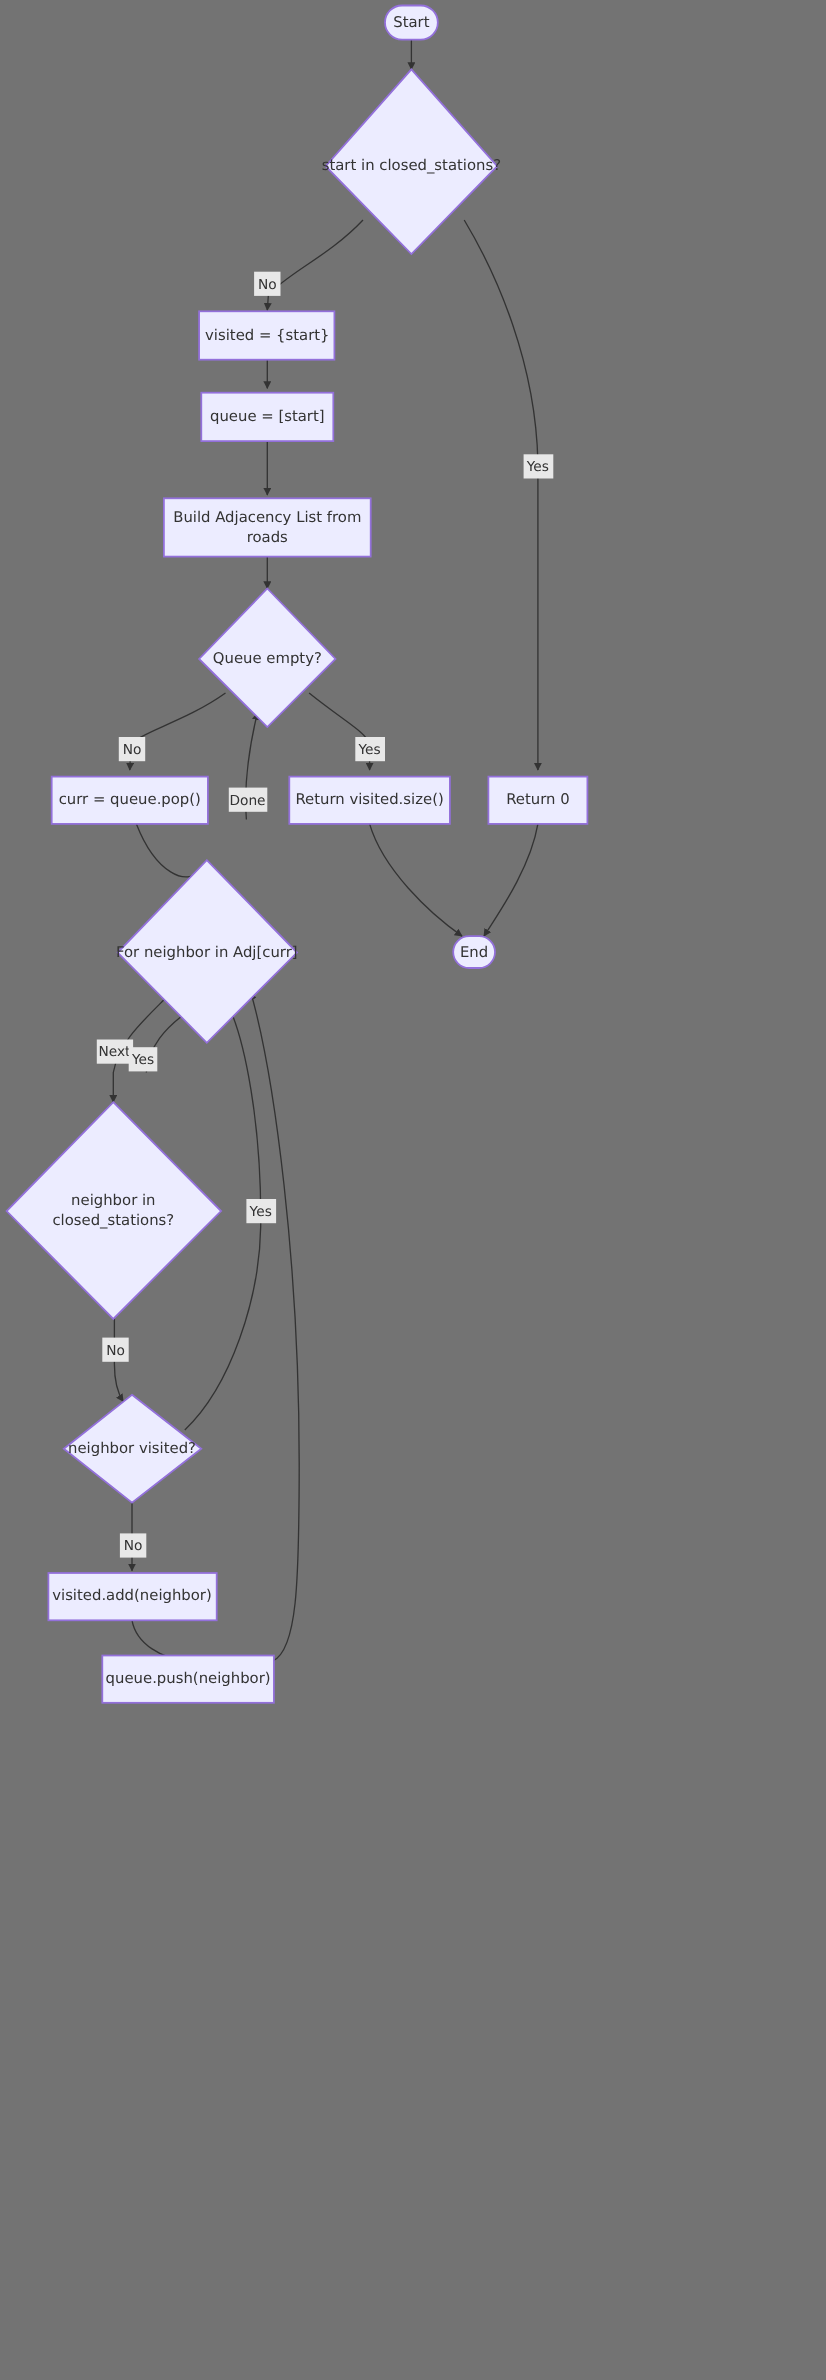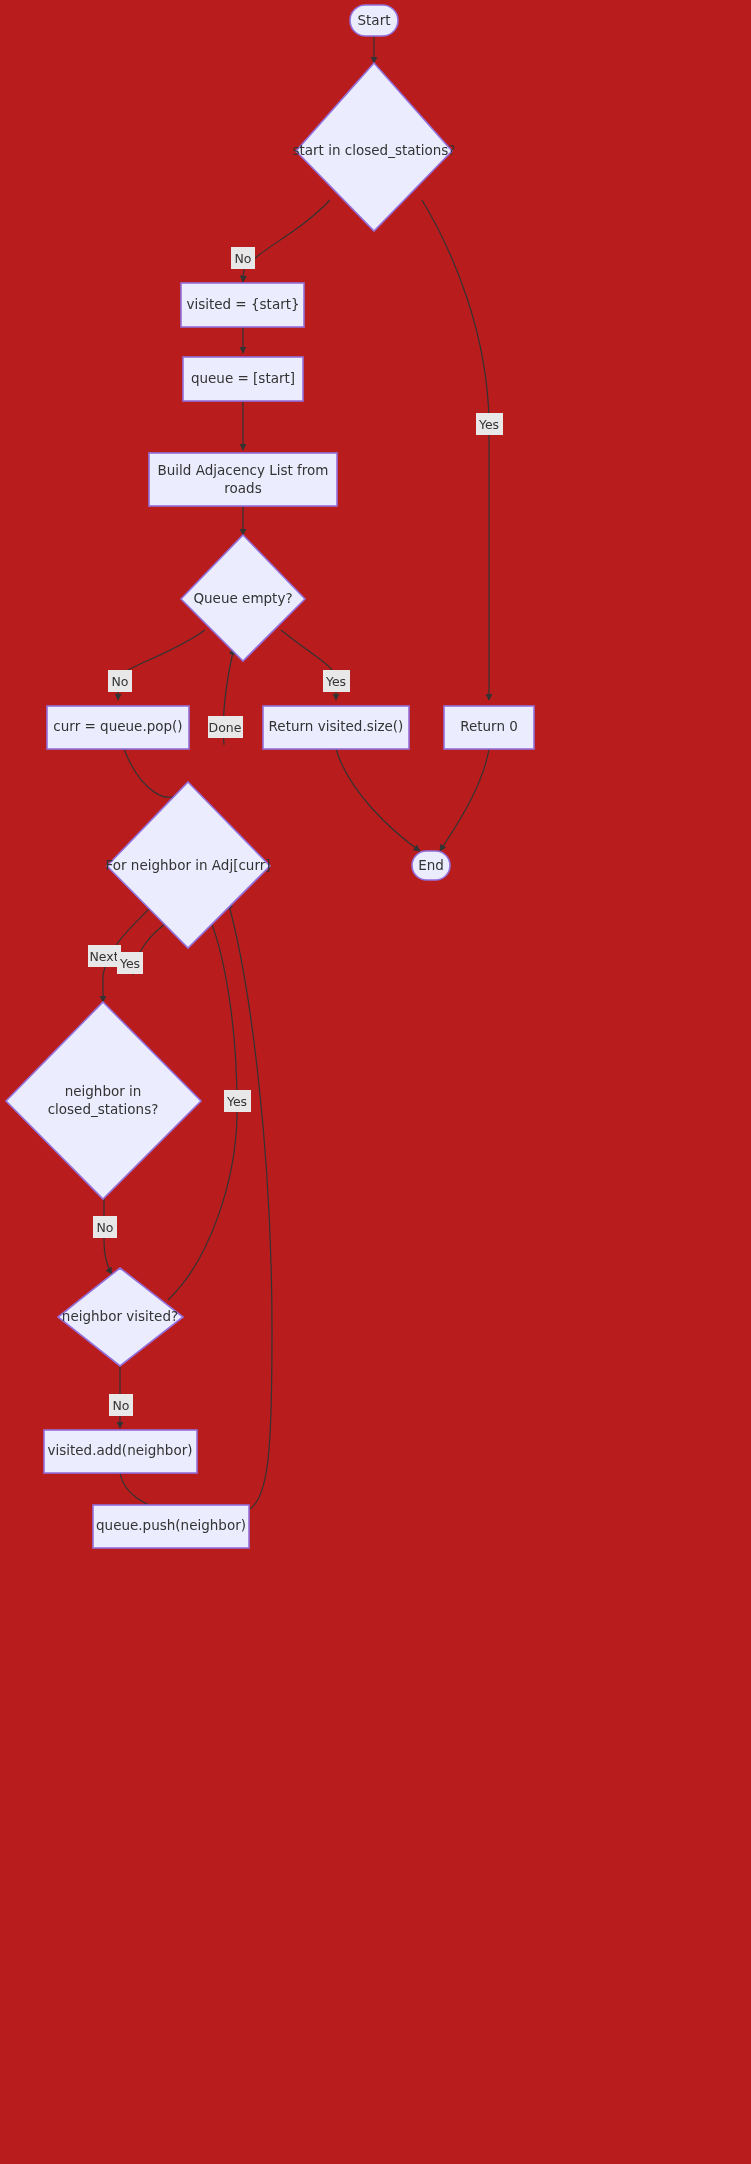--- a/index.html
+++ b/index.html
@@ -10,21 +10,21 @@
   body {
     width: 751px;
     height: 2164px;
     font-family: "DejaVu Sans", sans-serif;
     overflow: hidden;
   }
   #flowchart-root {
     position: relative;
     width: 751px;
     height: 2164px;
-    background: #b91c1c;
+    background: #737373;
   }
   svg#flow-svg {
     display: block;
     width: 751px;
     height: 2164px;
   }
   .node-shape {
     fill: #ececff;
     stroke: #9370db;
     stroke-width: 1.6px;

